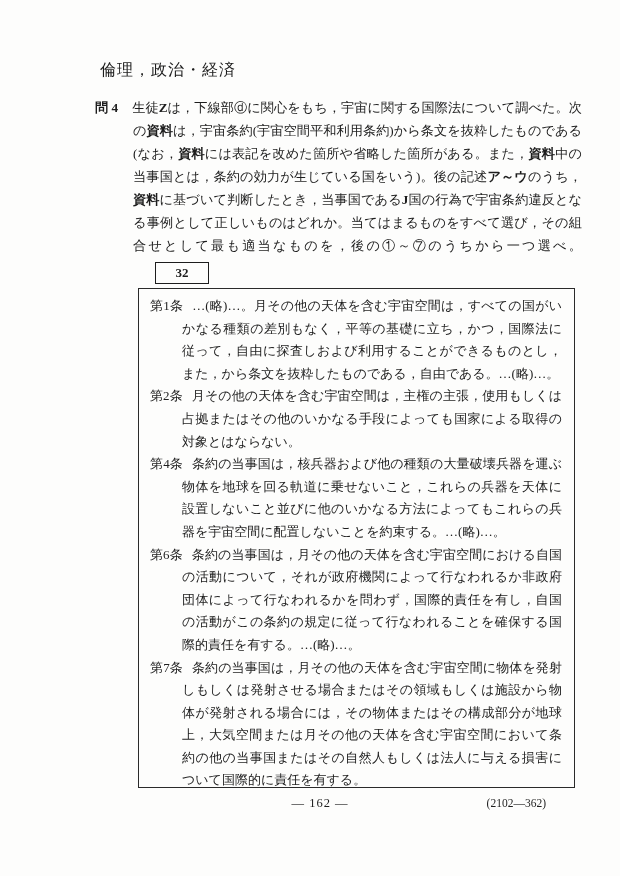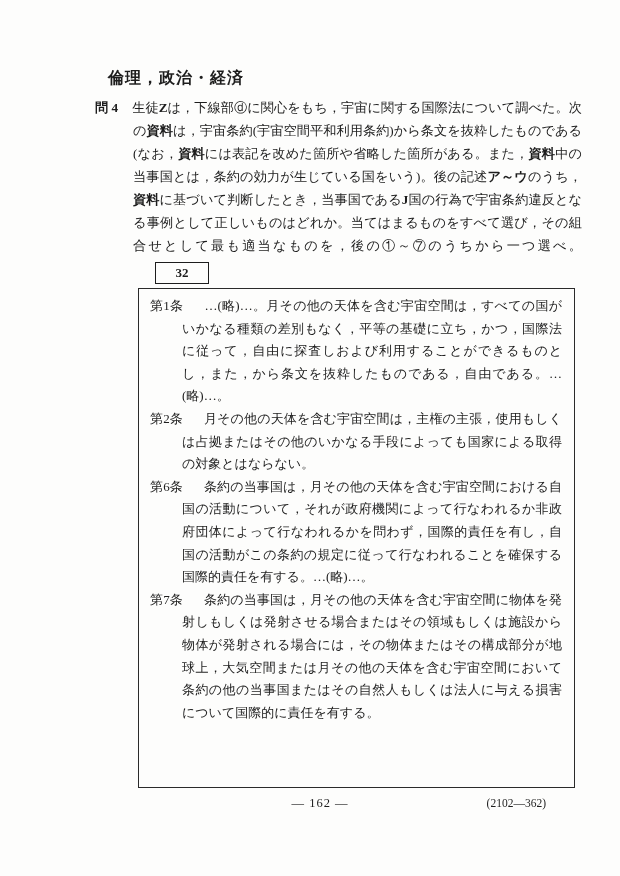--- a/index.html
+++ b/index.html
@@ -12,23 +12,23 @@
     position: relative;
     background: #fdfdfc;
     font-family: "Liberation Serif", "DejaVu Serif", serif;
     color: #1d1d1d;
     -webkit-font-smoothing: antialiased;
   }
   .subject-header {
     position: absolute;
     left: 100px;
     top: 60px;
-    margin: 8px;
+    margin: 0;
     font-size: 16px;
-    font-weight: bold;
+    font-weight: normal;
     letter-spacing: 1px;
   }
   .question {
     position: absolute;
     left: 95px;
     top: 96px;
     width: 487px;
     font-size: 13.2px;
     line-height: 23px;
     text-align: justify;
@@ -67,21 +67,21 @@
     font-size: 13px;
     line-height: 22.6px;
     text-align: justify;
     overflow: hidden;
   }
   .article {
     padding-left: 32px;
     text-indent: -32px;
   }
   .article-label {
-    margin-right: 21px;
+    margin-right: 9px;
     white-space: pre;
   }
   .page-footer {
     position: absolute;
     left: 0;
     top: 796px;
     width: 620px;
     font-size: 12.5px;
   }
   .page-number {
@@ -105,20 +105,21 @@
 
   <h1 class="subject-header">倫理，政治・経済</h1>
 
   <div class="question">
     <span class="q-label">問 4</span><span><span>生徒</span><span class="bold">Z</span><span>は，下線部ⓓに関心をもち，宇宙に関する国際法について調べた。次の</span><span class="bold">資料</span><span>は，宇宙条約(宇宙空間平和利用条約)から条文を抜粋したものである(なお，</span><span class="bold">資料</span><span>には表記を改めた箇所や省略した箇所がある。また，</span><span class="bold">資料</span><span>中の当事国とは，条約の効力が生じている国をいう)。後の記述</span><span class="bold">ア～ウ</span><span>のうち，</span><span class="bold">資料</span><span>に基づいて判断したとき，当事国である</span><span class="bold">J</span><span>国の行為で宇宙条約違反となる事例として正しいものはどれか。当てはまるものをすべて選び，その組合せとして最も適当なものを，後の①～⑦のうちから一つ選べ。</span></span><span class="answer-box">32</span>
   </div>
 
   <div class="source-box">
       <div class="article"><span class="article-label">第1条</span><span>…(略)…。月その他の天体を含む宇宙空間は，すべての国がいかなる種類の差別もなく，平等の基礎に立ち，かつ，国際法に従って，自由に探査しおよび利用することができるものとし，また，から条文を抜粋したものである，自由である。…(略)…。</span></div>
       <div class="article"><span class="article-label">第2条</span><span>月その他の天体を含む宇宙空間は，主権の主張，使用もしくは占拠またはその他のいかなる手段によっても国家による取得の対象とはならない。</span></div>
+      <div class="article"><span class="article-label">第4条</span><span>条約の当事国は，核兵器および他の種類の大量破壊兵器を運ぶ物体を地球を回る軌道に乗せないこと，これらの兵器を天体に設置しないこと並びに他のいかなる方法によってもこれらの兵器を宇宙空間に配置しないことを約束する。…(略)…。</span></div>
       <div class="article"><span class="article-label">第6条</span><span>条約の当事国は，月その他の天体を含む宇宙空間における自国の活動について，それが政府機関によって行なわれるか非政府団体によって行なわれるかを問わず，国際的責任を有し，自国の活動がこの条約の規定に従って行なわれることを確保する国際的責任を有する。…(略)…。</span></div>
       <div class="article"><span class="article-label">第7条</span><span>条約の当事国は，月その他の天体を含む宇宙空間に物体を発射しもしくは発射させる場合またはその領域もしくは施設から物体が発射される場合には，その物体またはその構成部分が地球上，大気空間または月その他の天体を含む宇宙空間において条約の他の当事国またはその自然人もしくは法人に与える損害について国際的に責任を有する。</span></div>
     </div>
 
   <div class="page-footer">
     <span class="page-number">— 162 —</span>
     <span class="print-code">(2102—362)</span>
   </div>
 
 </div>

